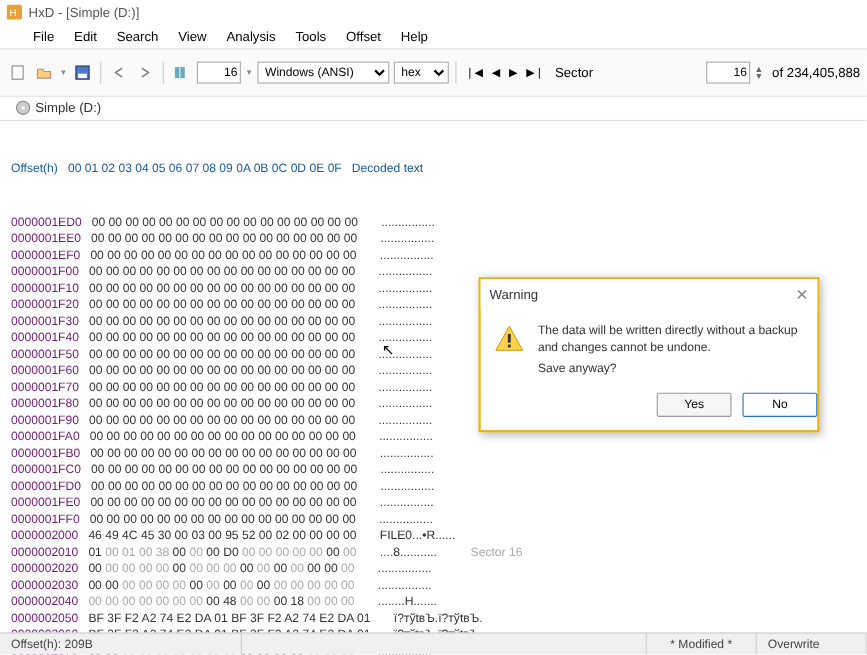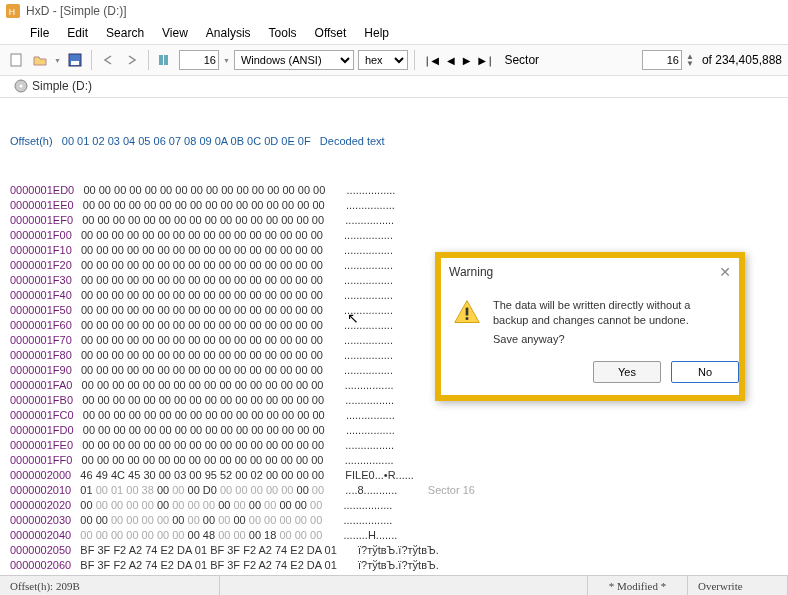--- a/index.html
+++ b/index.html
@@ -1,37 +1,37 @@
 <!DOCTYPE html>
 <html><head>
 <meta charset="utf-8">
 <style>
 * { margin: 0; padding: 0; box-sizing: border-box; }
 body { font-family: "Segoe UI", Tahoma, sans-serif; font-size: 12px; background: #fff; width: 788px; height: 595px; overflow: hidden; position: relative; }
 .titlebar { height: 22px; background: #fff; display: flex; align-items: center; padding: 0 6px; color: #555; font-size: 12px; }
 .titlebar .logo { width: 14px; height: 14px; margin-right: 6px; }
 .menubar { height: 22px; display: flex; align-items: center; padding: 0 22px; gap: 2px; }
 .menubar span { padding: 2px 8px; cursor: default; }
-.toolbar { height: 32px; border-top: 1px solid #e0e0e0; border-bottom: 1px solid #e0e0e0; display: flex; align-items: center; padding: 0 6px; gap: 4px; background: #fafafa; }
+.toolbar { height: 44px; border-top: 1px solid #e0e0e0; border-bottom: 1px solid #e0e0e0; display: flex; align-items: center; padding: 0 6px; gap: 4px; background: #fafafa; }
 .toolbar .tbtn { width: 20px; height: 20px; display: flex; align-items: center; justify-content: center; }
 .toolbar .sep { width: 1px; height: 20px; background: #ccc; margin: 0 2px; }
 .toolbar select, .toolbar input { font-size: 11px; height: 20px; border: 1px solid #aaa; background: #fff; padding: 0 2px; }
 .toolbar input.num { width: 40px; text-align: right; }
 .toolbar .navbtn { font-size: 10px; cursor: pointer; padding: 0 2px; }
 .tabbar { height: 22px; display: flex; align-items: flex-end; padding: 2px 6px; border-bottom: 1px solid #e0e0e0; }
 .tab { display: flex; align-items: center; gap: 4px; padding: 2px 8px; font-size: 12px; color: #333; }
 .hexarea { font-family: Liberation Sans, sans-serif; font-size: 11px; line-height: 15px; padding: 6px 10px; white-space: pre; overflow: hidden; height: 487px; background: #fff; color: #333; }
 .hexhdr { color: #1a5a9e; margin-bottom: 4px; }
 .offset { color: #701a75; }
 .gray { color: #aaa; }
 .black { color: #333; }
 .decoded { margin-left: 12px; }
-.statusbar { position: absolute; bottom: 0; left: 0; right: 0; height: 20px; border-top: 1px solid #ccc; background: #f0f0f0; display: flex; align-items: center; font-size: 11px; color: #444; font-family: Liberation Serif, serif; }
+.statusbar { position: absolute; bottom: 0; left: 0; right: 0; height: 20px; border-top: 1px solid #ccc; background: #f0f0f0; display: flex; align-items: center; font-size: 11px; color: #444; }
 .statusbar div { padding: 0 10px; border-right: 1px solid #ccc; height: 100%; display: flex; align-items: center; }
-.dialog { position: absolute; left: 435px; top: 252px; width: 310px; background: #fff; border: 6px solid #eab308; box-shadow: 2px 2px 8px rgba(0,0,0,0.3); }
+.dialog { position: absolute; left: 435px; top: 252px; width: 310px; background: #fff; border: 2px solid #eab308; box-shadow: 2px 2px 8px rgba(0,0,0,0.3); }
 .dialog .dtitle { height: 28px; background: #fff; display: flex; align-items: center; justify-content: space-between; padding: 0 8px; font-size: 12px; color: #333; }
 .dialog .dtitle .x { font-size: 14px; color: #888; cursor: pointer; }
 .dialog .dbody { padding: 12px 12px 8px 12px; display: flex; gap: 12px; font-size: 11px; color: #333; }
 .dialog .dicon svg { width: 28px; height: 28px; }
 .dialog .dbtns { display: flex; justify-content: flex-end; gap: 10px; padding: 8px 0 12px; }
 .dialog button { width: 68px; height: 22px; font-size: 11px; border: 1px solid #999; background: #f5f5f5; border-radius: 2px; }
 .dialog button.primary { border: 1.5px solid #2a6fc9; background: #fff; }
 .cursor { position:absolute; left:347px; top:310px; font-size:14px; pointer-events:none;}
 </style>
 </head>

